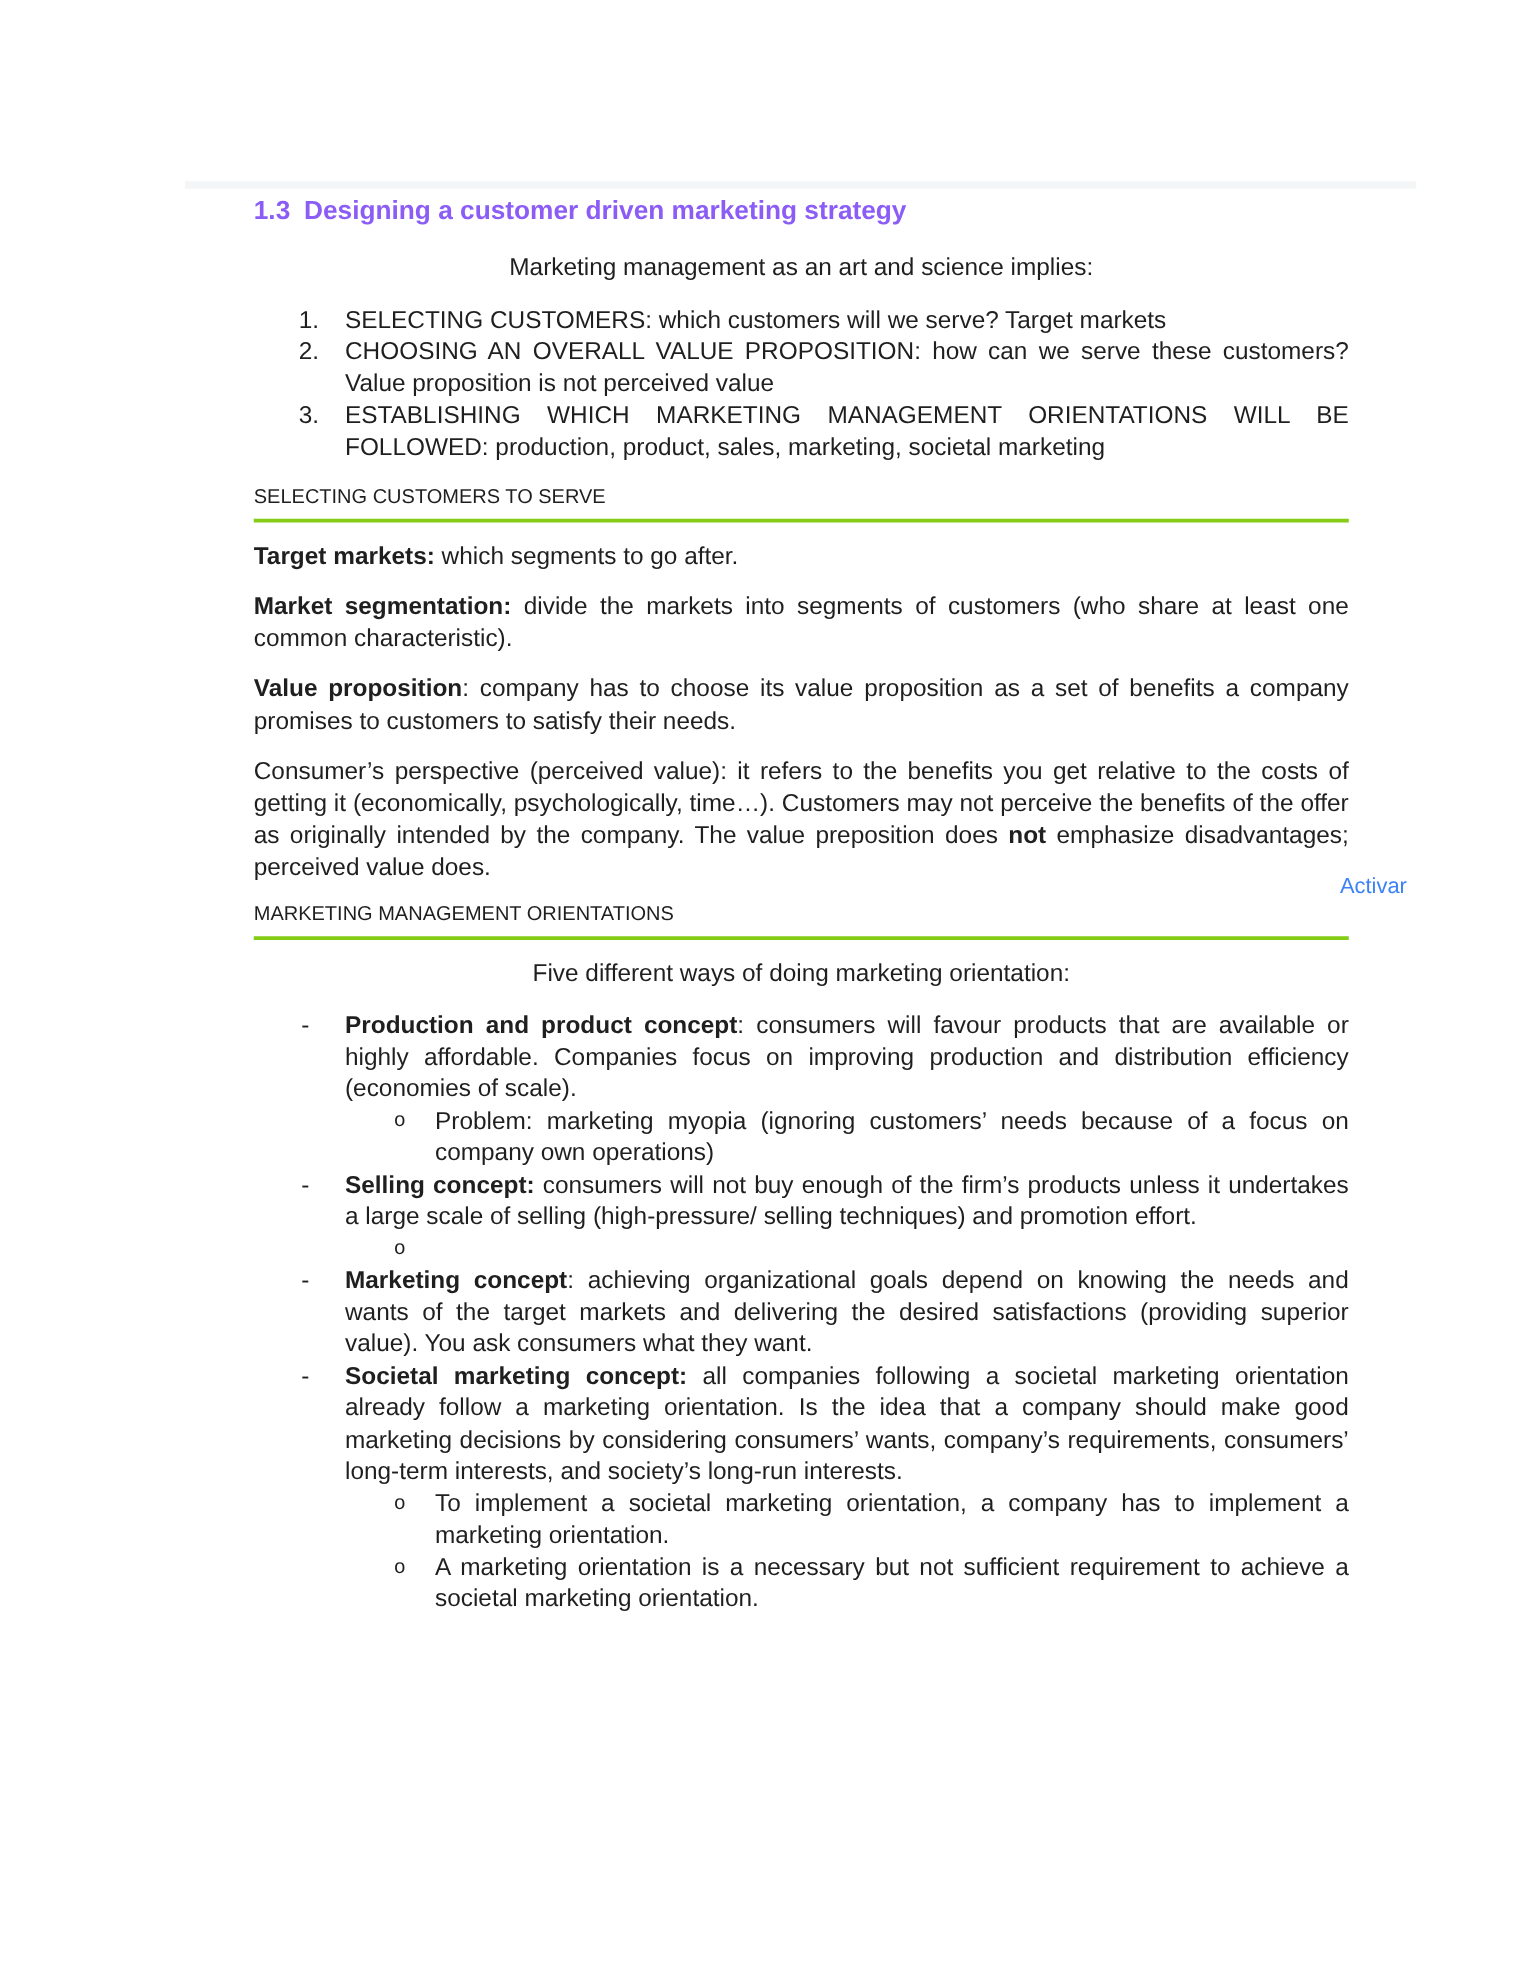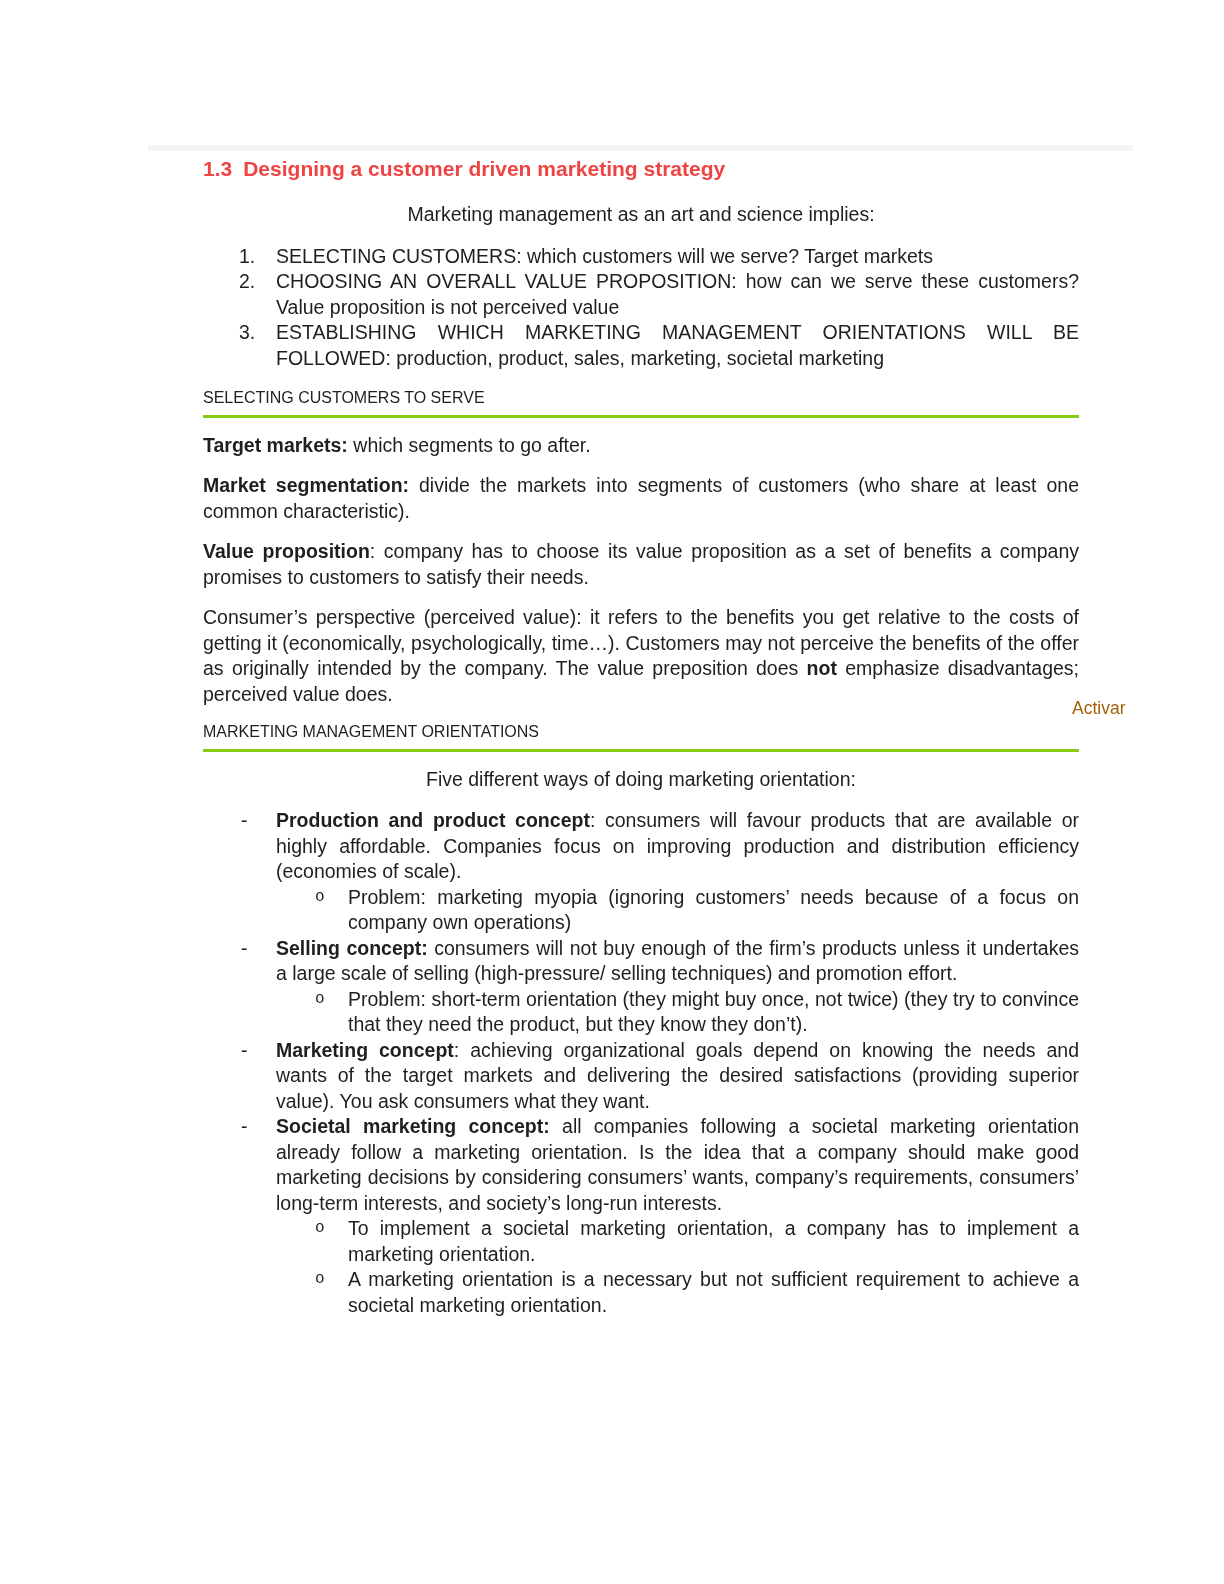--- a/index.html
+++ b/index.html
@@ -14,21 +14,21 @@
     position:absolute;left:148px;top:145px;width:985px;height:6px;
     background:#f4f5f6;
   }
   .content{
     position:absolute;left:203px;top:156px;width:876px;
     font-size:19.5px;line-height:25.5px;
   }
   .doc-title{
     display:flex;gap:11px;
     font-weight:bold;font-size:21px;line-height:25px;
-    color:#ef4444;
+    color:#8b5cf6;
     margin:0 0 21px 0;
   }
   .para{margin:0 0 15px 0;text-align:justify;}
   .para b{font-weight:bold;}
   .intro{margin:0 0 16px 0;text-align:center;}
   .perspective{margin-bottom:12px;}
   .sec-header{
     font-size:16px;line-height:25.5px;
     padding-bottom:4px;
     border-bottom:3px solid #84cc16;
@@ -45,21 +45,21 @@
   .sub{display:flex;}
   .sub .circ{
     flex:0 0 33px;margin-left:112px;
     font-family:"Liberation Mono","DejaVu Sans Mono",monospace;
     font-size:16px;
   }
   .sub .stext{flex:1;text-align:justify;}
   .watermark{
     position:absolute;left:1072px;top:699px;
     font-size:17.5px;line-height:18px;
-    color:#a16207;
+    color:#3b82f6;
   }
 </style>
 </head>
 <body>
 
 <div class="page-band"></div>
 
 <div class="content">
 
   <div class="doc-title">
@@ -116,21 +116,20 @@
       <span class="circ">o</span>
       <span class="stext">Problem: marketing myopia (ignoring customers’ needs because of a focus on company own operations)</span>
     </div>
 
     <div class="bitem">
       <span class="dash">-</span>
       <span class="btext"><b>Selling concept:</b><span> consumers will not buy enough of the firm’s products unless it undertakes a large scale of selling (high-pressure/ selling techniques) and promotion effort.</span></span>
     </div>
     <div class="sub">
       <span class="circ">o</span>
-      <span class="stext">Problem: short-term orientation (they might buy once, not twice) (they try to convince that they need the product, but they know they don’t).</span>
     </div>
 
     <div class="bitem">
       <span class="dash">-</span>
       <span class="btext"><b>Marketing concept</b><span>: achieving organizational goals depend on knowing the needs and wants of the target markets and delivering the desired satisfactions (providing superior value). You ask consumers what they want.</span></span>
     </div>
 
     <div class="bitem">
       <span class="dash">-</span>
       <span class="btext"><b>Societal marketing concept:</b><span> all companies following a societal marketing orientation already follow a marketing orientation. Is the idea that a company should make good marketing decisions by considering consumers’ wants, company’s requirements, consumers’ long-term interests, and society’s long-run interests.</span></span>

